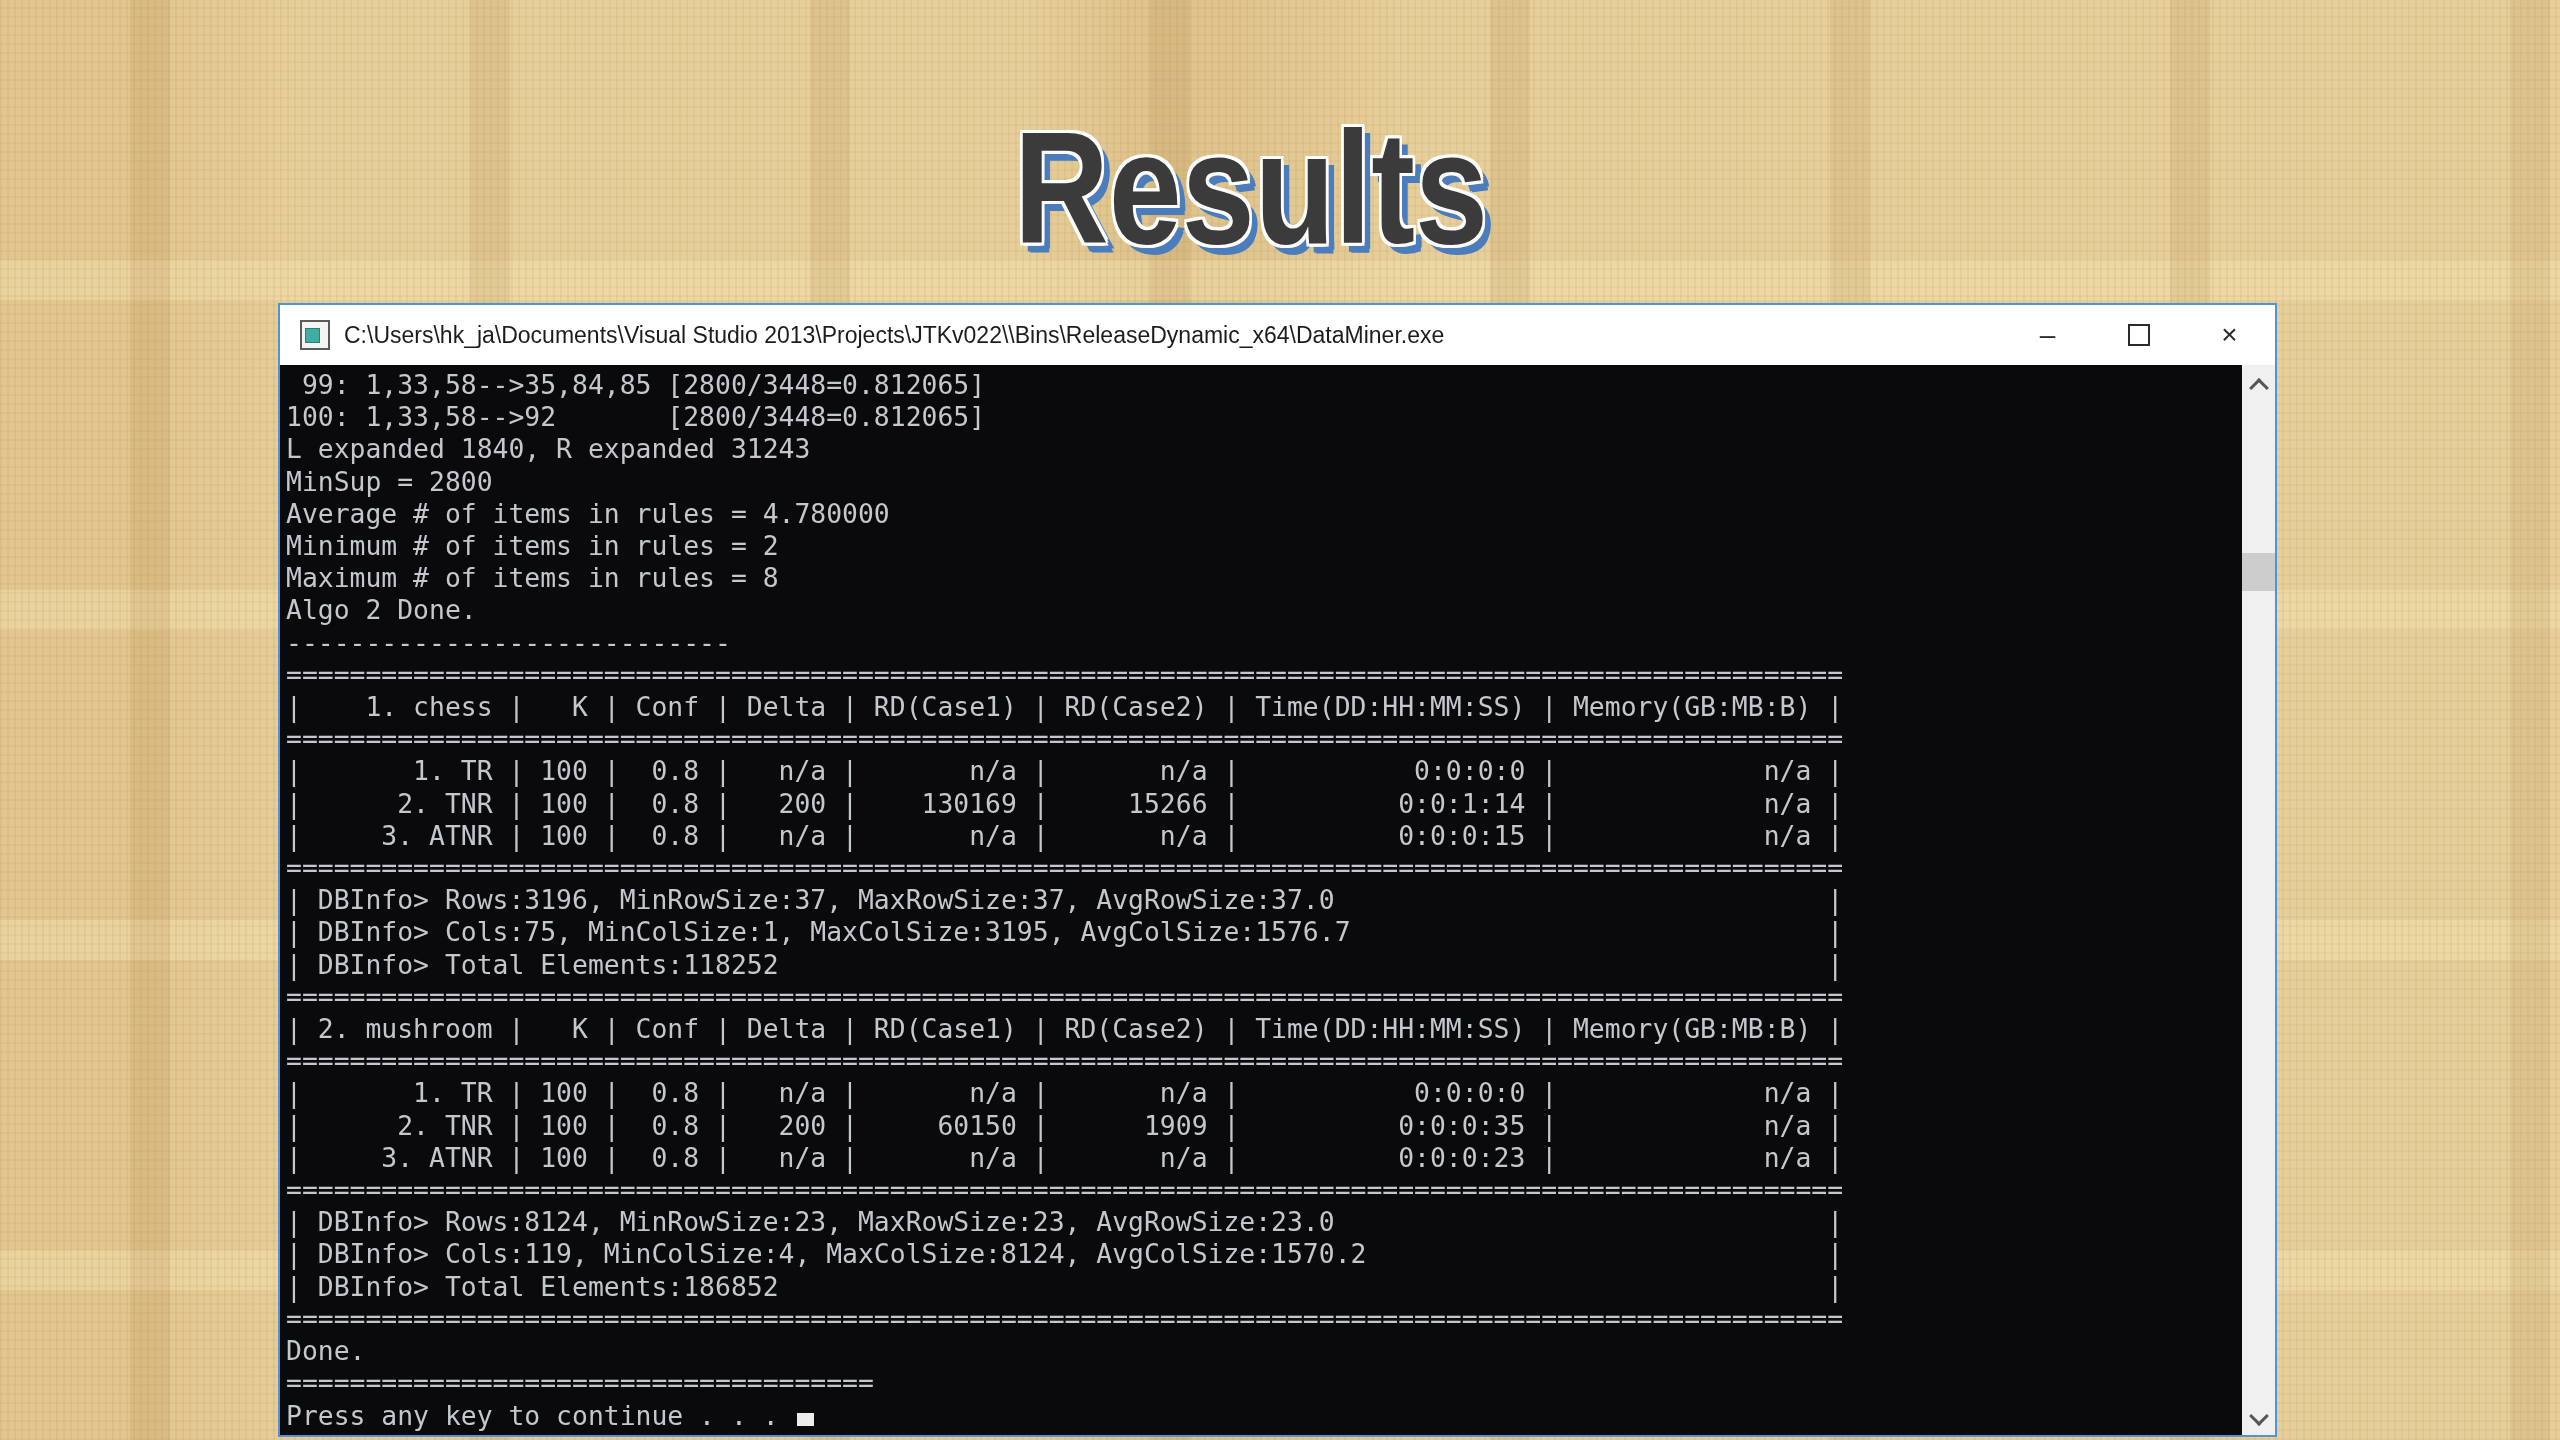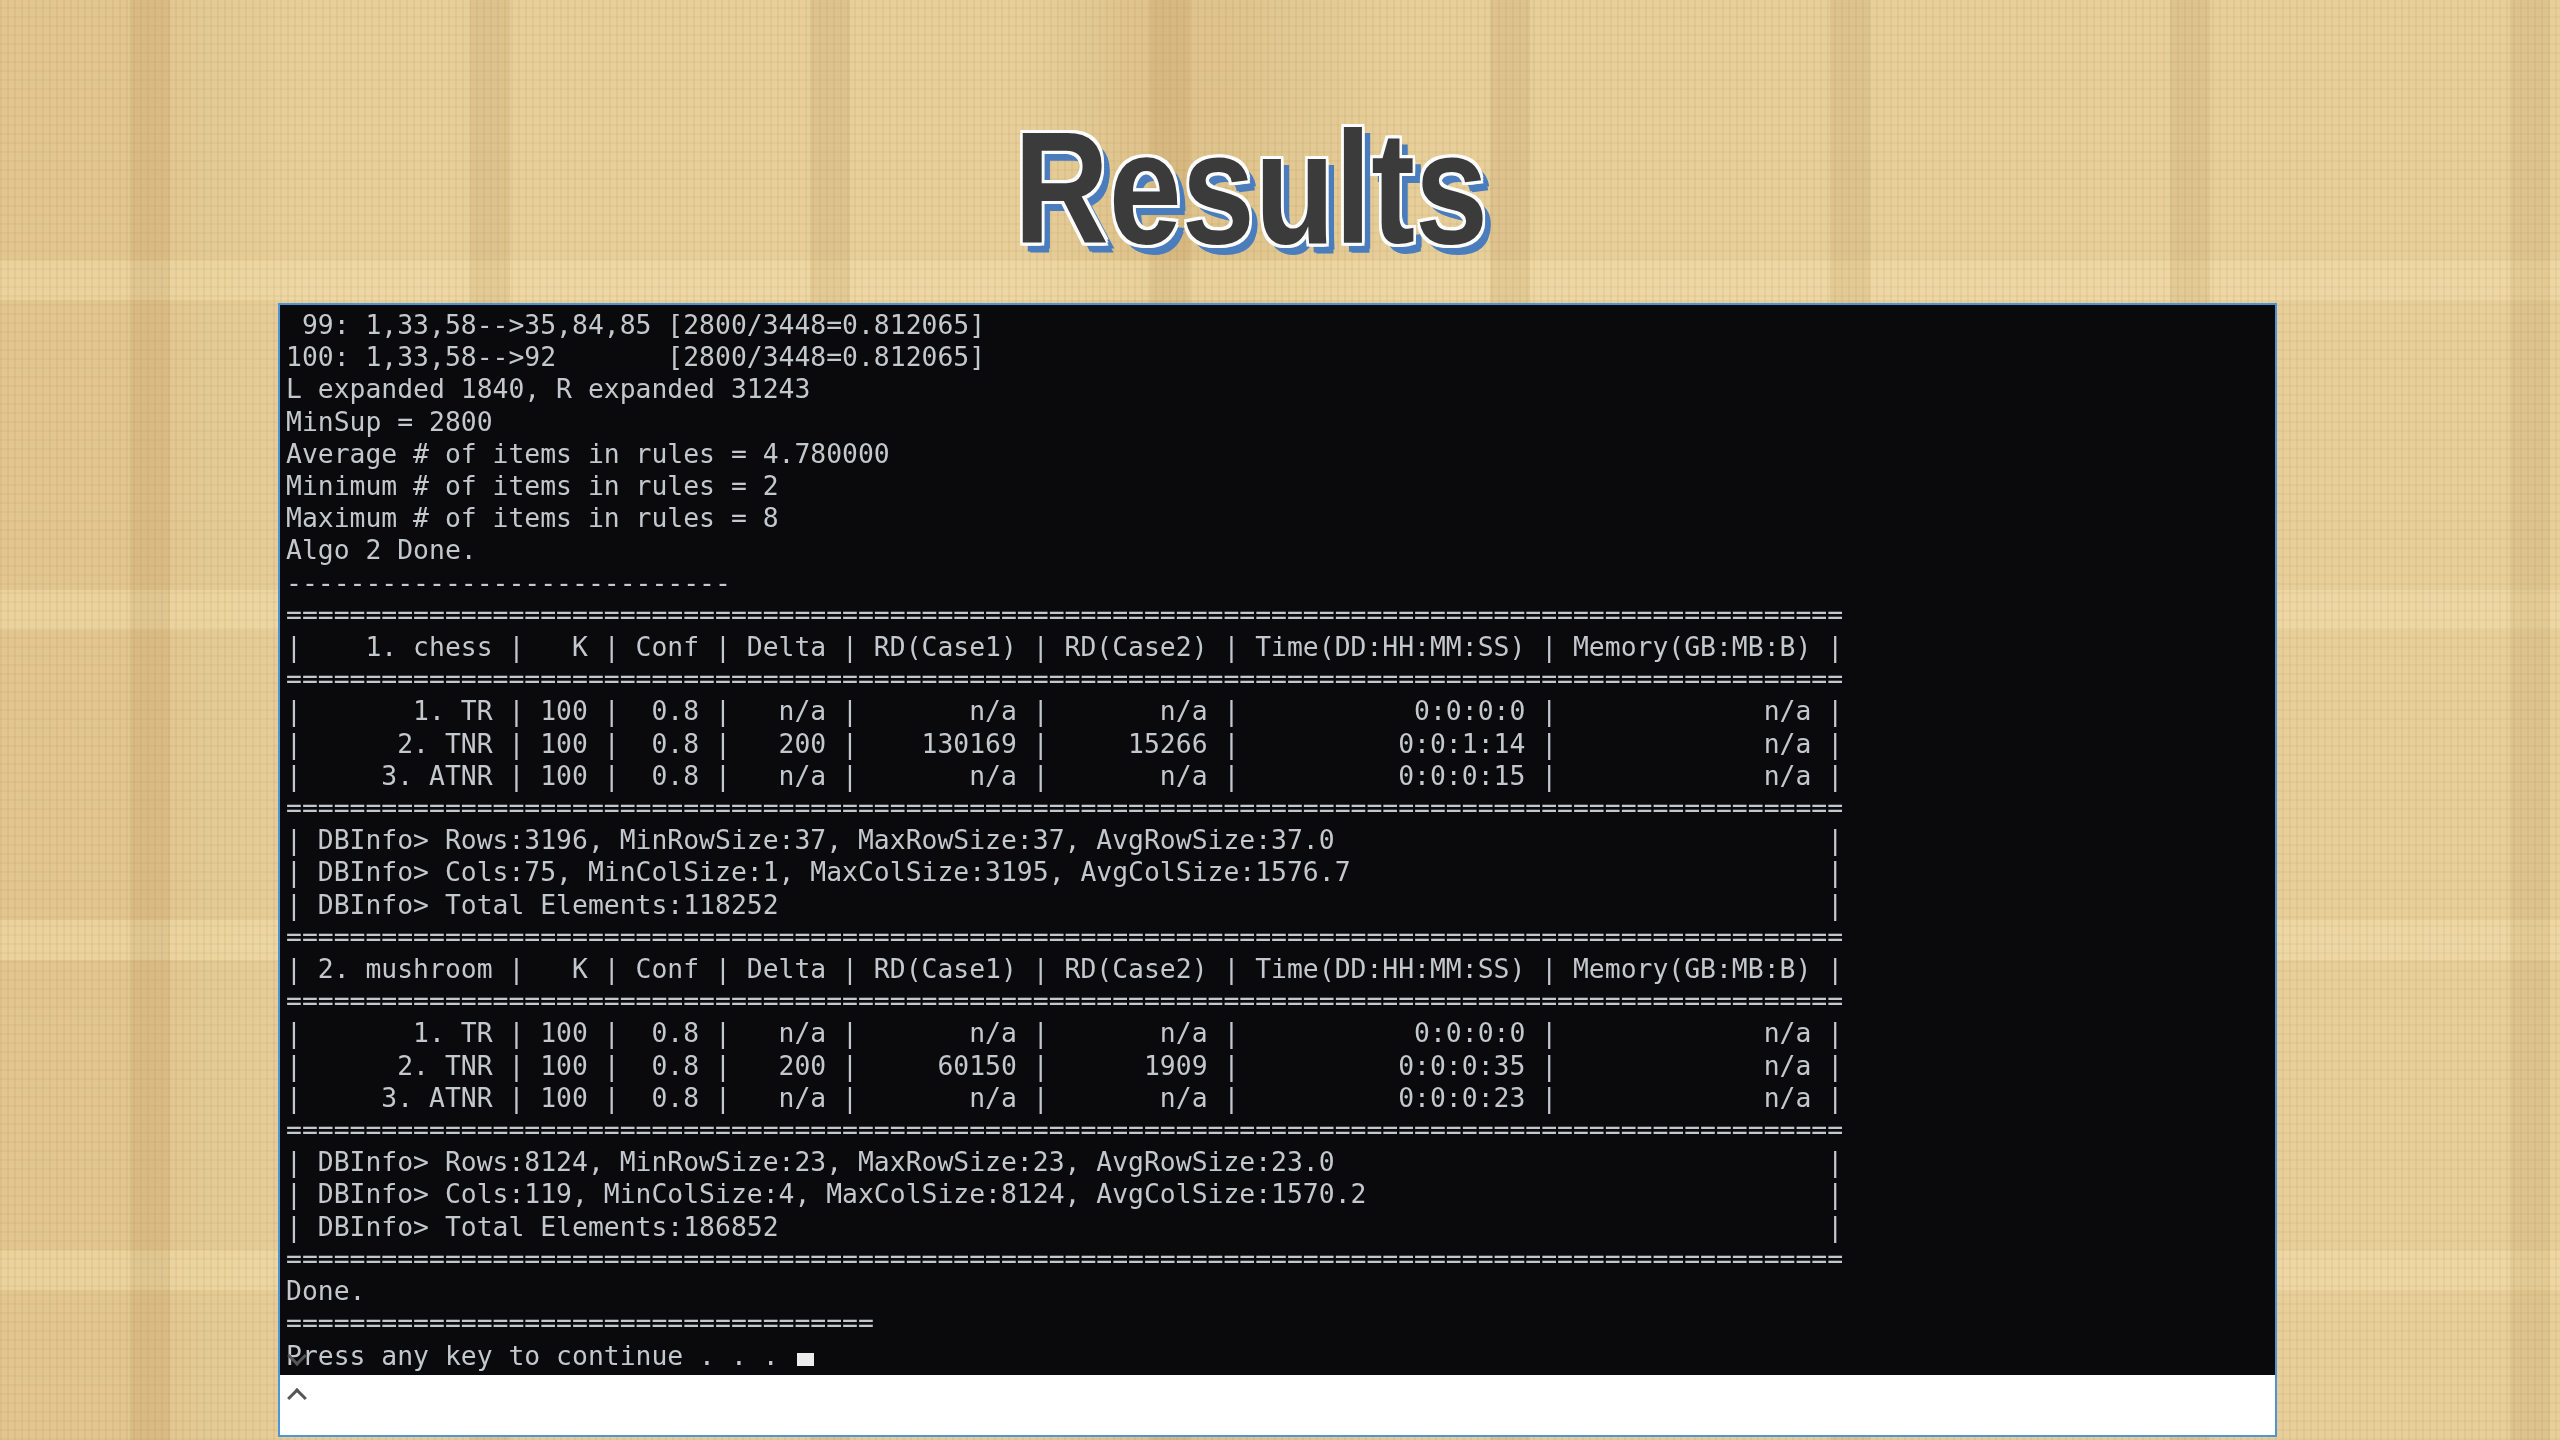--- a/index.html
+++ b/index.html
@@ -37,21 +37,21 @@
     background:#f4f4f4;position:relative;flex:0 0 auto;}
   .app-icon .pane{position:absolute;left:3px;top:6px;width:13px;height:13px;background:#3fae9e;
     border:1px solid #2a7f74;}
   .titlebar-text{margin-left:14px;font-size:23px;color:#1c1c1c;white-space:nowrap;
     overflow:hidden;flex:1 1 auto;}
   .controls{display:flex;height:100%;margin-left:auto;flex:0 0 auto;}
   .ctrl{width:91px;height:100%;display:flex;align-items:center;justify-content:center;
     color:#2b2b2b;font-size:28px;line-height:1;}
   .ctrl.maxi span{display:block;width:22px;height:22px;border:2px solid #2b2b2b;box-sizing:border-box;}
 
-  .console-body{display:flex;height:calc(100% - 60px);background:#0a0a0c;flex-direction:column;}
+  .console-body{display:flex;height:calc(100% - 60px);background:#0a0a0c;}
   .console-out{margin:0;flex:1 1 auto;overflow:hidden;background:#0a0a0c;color:#c3c8cd;
     font-family:"DejaVu Sans Mono","Liberation Mono",monospace;
     font-size:26.4px;line-height:32.2px;padding:4px 0 0 6px;}
   .cursor{display:inline-block;width:17px;height:13px;background:#ececec;
     margin-left:3px;transform:translateY(1px);}
 
   .scrollbar{width:33px;background:#f0f0f0;position:relative;flex:0 0 auto;}
   .chev{position:absolute;left:50%;width:11px;height:11px;
     border-right:3px solid #555;border-bottom:3px solid #555;}
   .chev.up{top:16px;transform:translateX(-50%) rotate(-135deg);}
@@ -60,20 +60,37 @@
 </style>
 </head>
 <body>
 
 <div class="slide">
 
   <div class="title">Results</div>
 
   <div class="window">
 
+    <div class="titlebar">
+      <span class="app-icon">
+        <span class="pane"></span>
+      </span>
+      <span class="titlebar-text">C:\Users\hk_ja\Documents\Visual Studio 2013\Projects\JTKv022\\Bins\ReleaseDynamic_x64\DataMiner.exe</span>
+      <div class="controls">
+        <div class="ctrl mini">
+          <span>–</span>
+        </div>
+        <div class="ctrl maxi">
+          <span></span>
+        </div>
+        <div class="ctrl close">
+          <span>×</span>
+        </div>
+      </div>
+    </div>
 
     <div class="console-body">
       <pre class="console-out"> 99: 1,33,58--&gt;35,84,85 [2800/3448=0.812065]
 100: 1,33,58--&gt;92       [2800/3448=0.812065]
 L expanded 1840, R expanded 31243
 MinSup = 2800
 Average # of items in rules = 4.780000
 Minimum # of items in rules = 2
 Maximum # of items in rules = 8
 Algo 2 Done.

